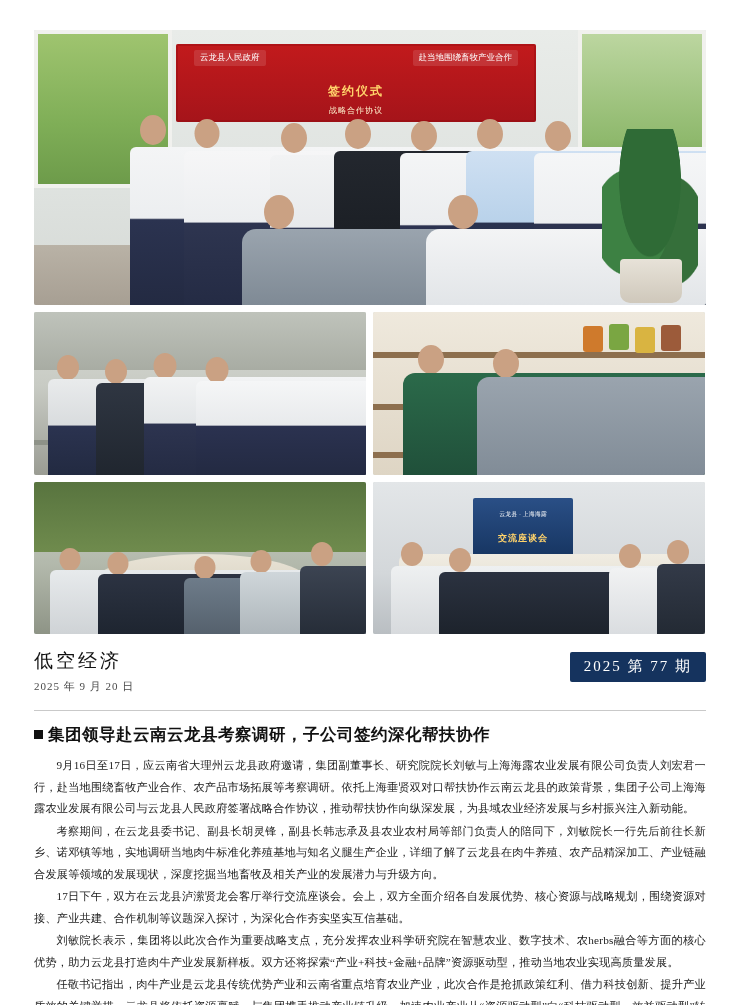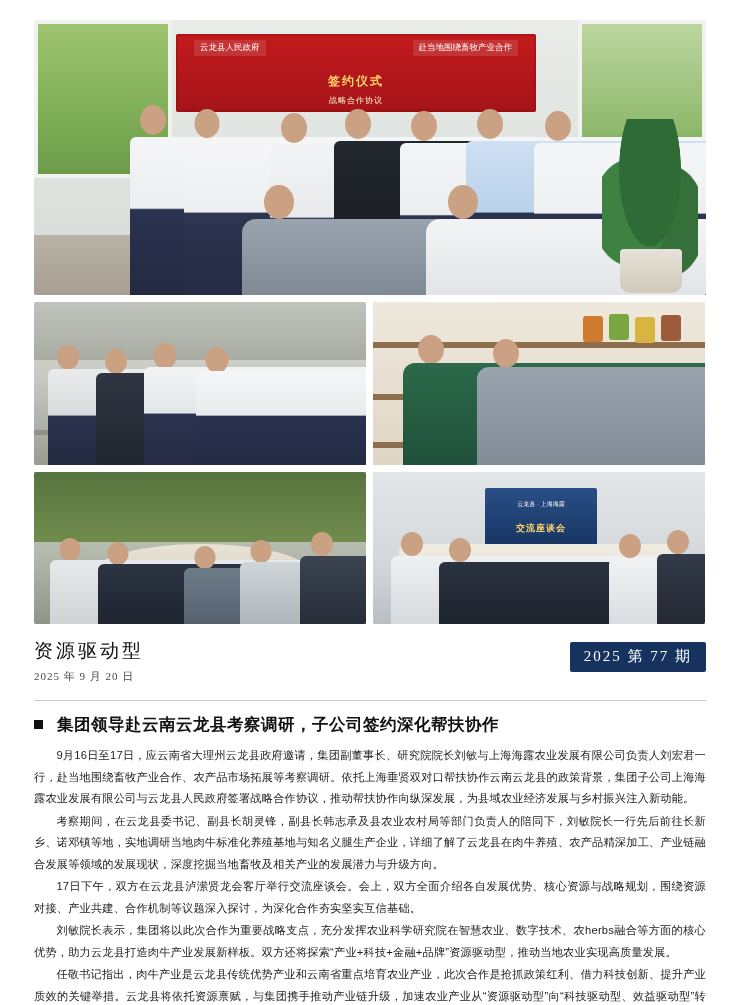--- a/index.html
+++ b/index.html
@@ -12,21 +12,21 @@
     height: 1005px;
     font-family: "Liberation Sans", sans-serif;
     color: #1a1a1a;
     position: relative;
     overflow: hidden;
   }
   .page {
     width: 740px;
     height: 1005px;
     box-sizing: border-box;
-    padding: 20px 34px 0 34px;
+    padding: 30px 34px 0 34px;
     position: relative;
   }
 
   
   .photo-grid {
     width: 672px;
   }
   .photo {
     position: relative;
     overflow: hidden;
@@ -119,21 +119,21 @@
   .p3 .shelf { position:absolute; left:0; right:0; height:6px; background:#8d6f4e; }
   .p3 .pack { position:absolute; width:20px; height:26px; border-radius:3px; }
 
   
   .p4 .bg { position:absolute; inset:0; background:linear-gradient(180deg,#cfd6cb 0%,#b2b8ab 55%,#8e9486 100%); }
   .p4 .table { position:absolute; left:60px; bottom:10px; width:215px; height:70px; background:linear-gradient(180deg,#e8e3d6,#cfc7b4); border-radius:50%/40%; }
   .p4 .tree { position:absolute; top:0; left:0; right:0; height:70px; background:linear-gradient(180deg,#58743f,#6f8b4d); }
 
   
   .p5 .bg { position:absolute; inset:0; background:linear-gradient(180deg,#e3e6e8 0%,#d3d7da 60%,#b9bec2 100%); }
-  .p5 .screen { position:absolute; left:112px; top:16px; width:112px; height:66px; background:linear-gradient(180deg,#2a4f86,#14325d); border-radius:2px; }
+  .p5 .screen { position:absolute; left:100px; top:16px; width:100px; height:66px; background:linear-gradient(180deg,#2a4f86,#14325d); border-radius:2px; }
   .p5 .screen .t1 { position:absolute; top:12px; left:0; right:0; text-align:center; color:#fff; font-size:6px; }
   .p5 .screen .t2 { position:absolute; top:34px; left:0; right:0; text-align:center; color:#ffd36b; font-size:9px; font-weight:bold; letter-spacing:1px; }
   .p5 .tbl { position:absolute; left:26px; bottom:6px; width:280px; height:74px; background:linear-gradient(180deg,#f0ece2,#d9d3c5); border-radius:8px; }
 
   
   .masthead {
     margin-top: 16px;
     height: 52px;
     position: relative;
   }
@@ -169,42 +169,42 @@
     height: 1px;
     background: #c9c9c9;
     width: 672px;
   }
 
   
   .headline {
     margin-top: 13px;
     display: flex;
     align-items: flex-start;
-    gap: 14px;
+    gap: 5px;
   }
   .bullet {
     width: 9px; height: 9px;
     background: #111;
     margin-top: 6px;
     flex: none;
   }
   .headline-text {
     font-family: "Liberation Serif", serif;
     font-size: 16.5px;
     font-weight: bold;
     letter-spacing: 0.5px;
     color: #111;
     line-height: 1.3;
   }
   .body {
     margin-top: 10px;
     width: 672px;
   }
   .body p {
-    font-family: Liberation Sans, sans-serif;
+    font-family: Liberation Serif, serif;
     font-size: 11.2px;
     line-height: 1.92;
     color: #1c1c1c;
     margin: 0 0 1px 0;
     text-align: justify;
     text-indent: 2em;
     letter-spacing: 0.2px;
   }
 </style>
 </head>
@@ -373,21 +373,21 @@
         <div class="person" style="left:284px;width:42px;height:94px;">
           <div class="head" style="top:0;width:22px;height:24px;"></div>
           <div class="body" style="height:70px;background:linear-gradient(180deg,#333a48,#232a34);"></div>
         </div>
 
       </div>
     </div>
   </div>
 
   <div class="masthead">
-    <div class="dept">资源驱动型</div>
+    <div class="dept">低空经济</div>
     <div class="issue-date">2025 年 9 月 20 日</div>
     <div class="issue-badge">2025  第 77 期</div>
   </div>
   <div class="rule"></div>
 
   <div class="headline">
     <div class="bullet"></div>
     <div class="headline-text">集团领导赴云南云龙县考察调研，子公司签约深化帮扶协作</div>
   </div>
 

